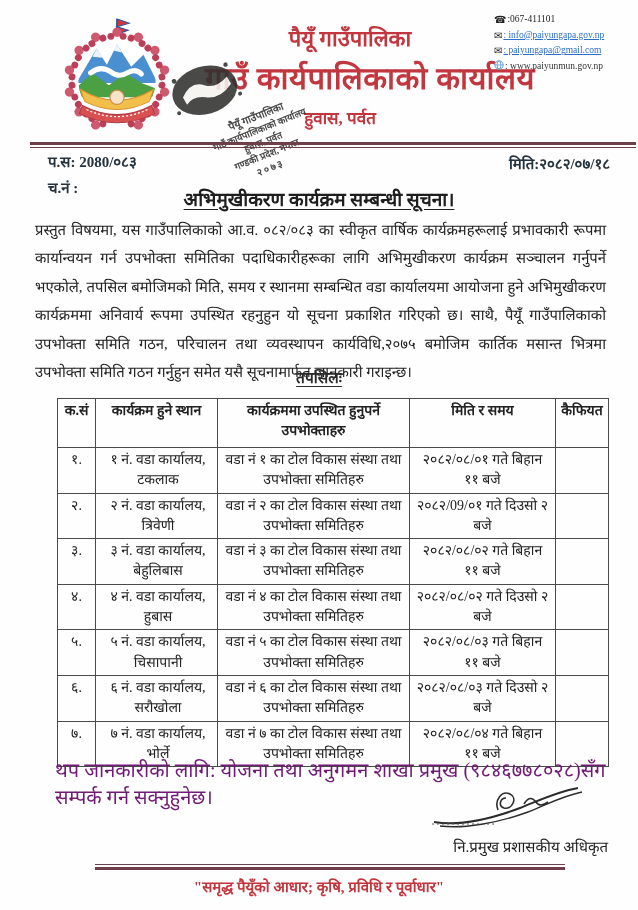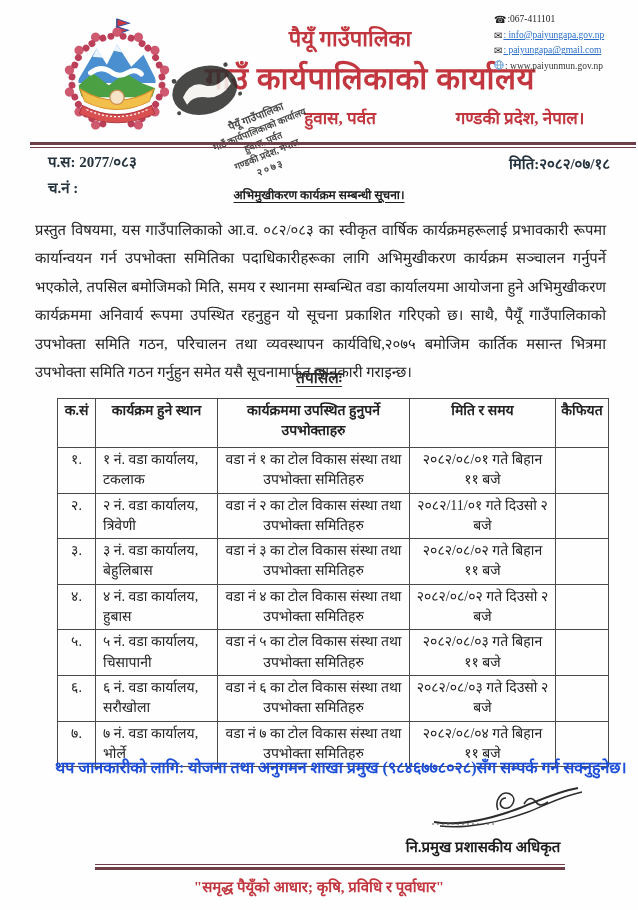--- a/index.html
+++ b/index.html
@@ -33,41 +33,41 @@
   
   .rule-top{position:absolute;left:30px;width:606px;top:142px;height:2px;
             border-top:3px solid #6e3f49;border-bottom:1px solid #6e3f49;}
   .rule-bottom{position:absolute;left:95px;width:470px;top:864px;height:2px;
             border-top:1px solid #6e3f49;border-bottom:3px solid #6e3f49;}
   
   .ref-no{position:absolute;left:48px;top:151px;font-size:15px;font-weight:bold;color:#25333f;}
   .date{position:absolute;right:28px;top:153px;font-size:15px;font-weight:bold;color:#25333f;}
   .ch-no{position:absolute;left:48px;top:177px;font-size:15px;font-weight:bold;color:#25333f;text-align:center;}
   .notice-title{position:absolute;left:0;right:0;top:186px;text-align:center;
-                font-size:12px;font-weight:bold;text-decoration:underline;
+                font-size:19px;font-weight:bold;text-decoration:underline;
                 text-underline-offset:3px;color:#1e1e1e;}
   .body-par{position:absolute;left:35px;right:32px;top:216px;font-size:14.8px;
             line-height:1.92;text-align:justify;color:#222;}
   .tapasil{position:absolute;left:0;right:0;top:366px;text-align:center;font-size:15.5px;
            font-weight:bold;text-decoration:underline;text-underline-offset:3px;}
   
   table.sched{position:absolute;left:57px;top:398px;border-collapse:collapse;
               table-layout:fixed;font-size:14px;color:#222;}
   table.sched th,table.sched td{border:1.4px solid #4a4a4a;padding:2px 4px;
               vertical-align:top;line-height:1.45;}
   table.sched th{font-weight:bold;text-align:center;height:44px;}
   table.sched td{height:40px;text-align:center;}
-  table.sched td.place{text-align:left;padding-left:7px;margin-left:36px;}
+  table.sched td.place{text-align:center;padding-left:7px;margin-left:36px;}
   table.sched td.sn{text-align:center;}
   
-  .info-note{position:absolute;left:55px;top:756px;font-size:16px;font-weight:bold;color:#1d4ed8;}
+  .info-note{position:absolute;left:55px;top:756px;font-size:20px;font-weight:normal;color:#701a75;}
   .sig-block{position:absolute;right:30px;top:782px;width:250px;text-align:center;}
   .scribble{margin-left:70px;display:block;}
   .sig-name{font-size:15.5px;color:#222;margin-top:-8px;}
-  .sig-title{font-size:15px;font-weight:bold;color:#1e1e1e;margin-top:2px;}
+  .sig-title{font-size:15px;font-weight:normal;color:#1e1e1e;margin-top:2px;text-align:right;}
   .slogan{position:absolute;left:0;right:0;top:876px;text-align:center;font-size:15px;
           font-weight:bold;color:#c2373f;}
 </style>
 </head>
 <body>
 
 <div class="page">
 
   <div class="logo">
     <svg width="122" height="122" viewBox="0 0 120 120">
@@ -156,21 +156,20 @@
         <circle cx="60" cy="80" r="7" fill="#f7e3c8" stroke="#c98c4e" stroke-width="1.2"></circle>
       </g>
       <path d="M26,88 Q60,106 94,88 L97,96 Q60,114 23,96 Z" fill="#d85050" stroke="#b23a42" stroke-width="1"></path>
       <path d="M30,92 Q60,106 90,92" stroke="#ffffff" stroke-width="1.2" fill="none" stroke-dasharray="2,2"></path>
     </svg>
   </div>
 
   <div class="muni-name">पैयूँ गाउँपालिका</div>
   <div class="office-name">गाउँ कार्यपालिकाको कार्यालय</div>
   <div class="addr-left">हुवास, पर्वत</div>
-  <div class="addr-right">गण्डकी प्रदेश, नेपाल।</div>
 
   <div class="contact">
     <div class="row">
       <span class="ic">☎</span>
         <span>:067-411101</span>
     </div>
     <div class="row">
       <span class="ic">✉</span>
         <a href="#">: info@paiyungapa.gov.np</a>
     </div>
@@ -201,21 +200,21 @@
     </svg>
     <div class="sline s1">पैयूँ गाउँपालिका</div>
     <div class="sline">गाउँ कार्यपालिकाको कार्यालय</div>
     <div class="sline">हुवास, पर्वत</div>
     <div class="sline">गण्डकी प्रदेश, नेपाल</div>
     <div class="sline s5">२०७३</div>
   </div>
 
   <div class="rule-top"></div>
 
-  <div class="ref-no">प.स: 2077/०८३</div>
+  <div class="ref-no">प.स: 2080/०८३</div>
   <div class="date">मिति:२०८२/०७/१८</div>
   <div class="ch-no">च.नं :</div>
 
   <div class="notice-title">अभिमुखीकरण कार्यक्रम सम्बन्धी सूचना।</div>
   <div class="body-par">प्रस्तुत विषयमा, यस गाउँपालिकाको आ.व. ०८२/०८३ का स्वीकृत वार्षिक कार्यक्रमहरूलाई प्रभावकारी रूपमा कार्यान्वयन गर्न उपभोक्ता समितिका पदाधिकारीहरूका लागि अभिमुखीकरण कार्यक्रम सञ्चालन गर्नुपर्ने भएकोले, तपसिल बमोजिमको मिति, समय र स्थानमा सम्बन्धित वडा कार्यालयमा आयोजना हुने अभिमुखीकरण कार्यक्रममा अनिवार्य रूपमा उपस्थित रहनुहुन यो सूचना प्रकाशित गरिएको छ।  साथै, पैयूँ गाउँपालिकाको उपभोक्ता समिति गठन, परिचालन तथा व्यवस्थापन कार्यविधि,२०७५ बमोजिम कार्तिक मसान्त भित्रमा उपभोक्ता समिति गठन गर्नुहुन समेत यसै सूचनामार्फत जानकारी गराइन्छ।</div>
   <div class="tapasil">तपसिलः</div>
 
   <table class="sched">
     <colgroup>
         <col style="width:38px">
@@ -238,21 +237,21 @@
         <td class="sn">१.</td>
         <td class="place">१ नं. वडा कार्यालय, टकलाक</td>
         <td>वडा नं १ का टोल विकास संस्था तथा उपभोक्ता समितिहरु</td>
         <td>२०८२/०८/०१ गते बिहान ११ बजे</td>
         <td></td>
       </tr>
       <tr>
         <td class="sn">२.</td>
         <td class="place">२ नं. वडा कार्यालय, त्रिवेणी</td>
         <td>वडा नं २ का टोल विकास संस्था तथा उपभोक्ता समितिहरु</td>
-        <td>२०८२/11/०१ गते दिउसो २ बजे</td>
+        <td>२०८२/09/०१ गते दिउसो २ बजे</td>
         <td></td>
       </tr>
       <tr>
         <td class="sn">३.</td>
         <td class="place">३ नं. वडा कार्यालय, बेहुलिबास</td>
         <td>वडा नं ३ का टोल विकास संस्था तथा उपभोक्ता समितिहरु</td>
         <td>२०८२/०८/०२ गते बिहान ११ बजे</td>
         <td></td>
       </tr>
       <tr>

